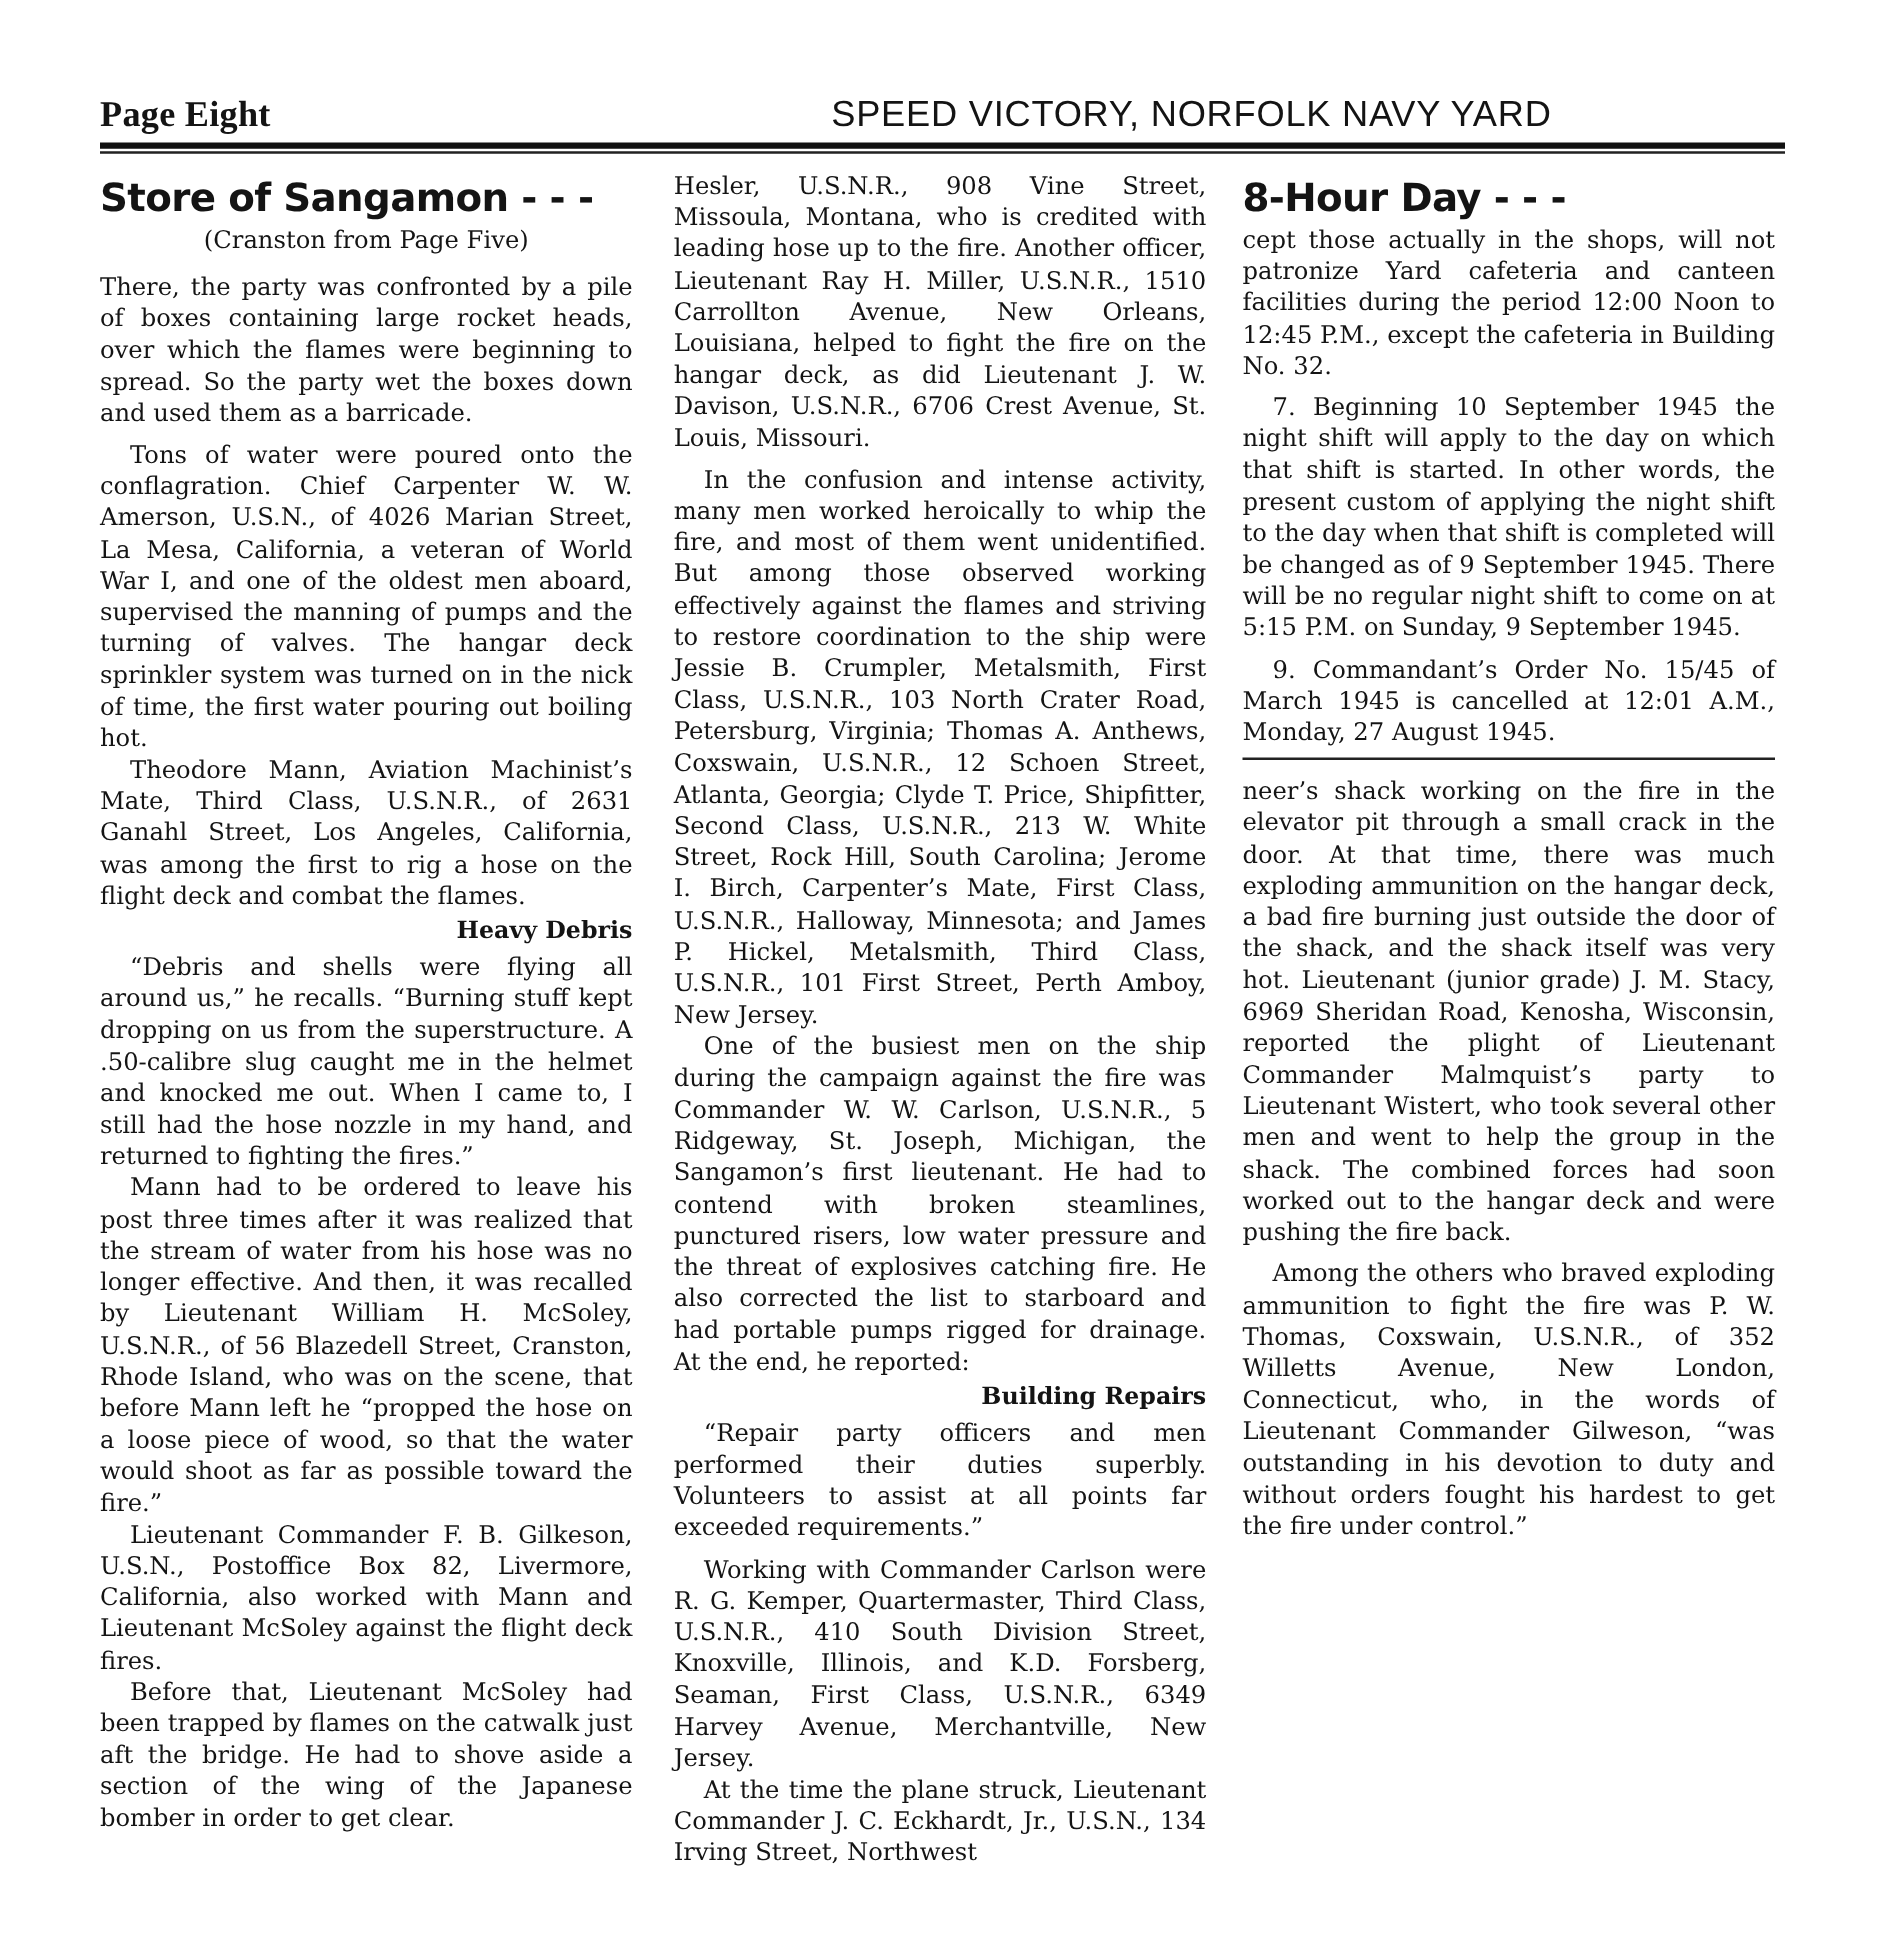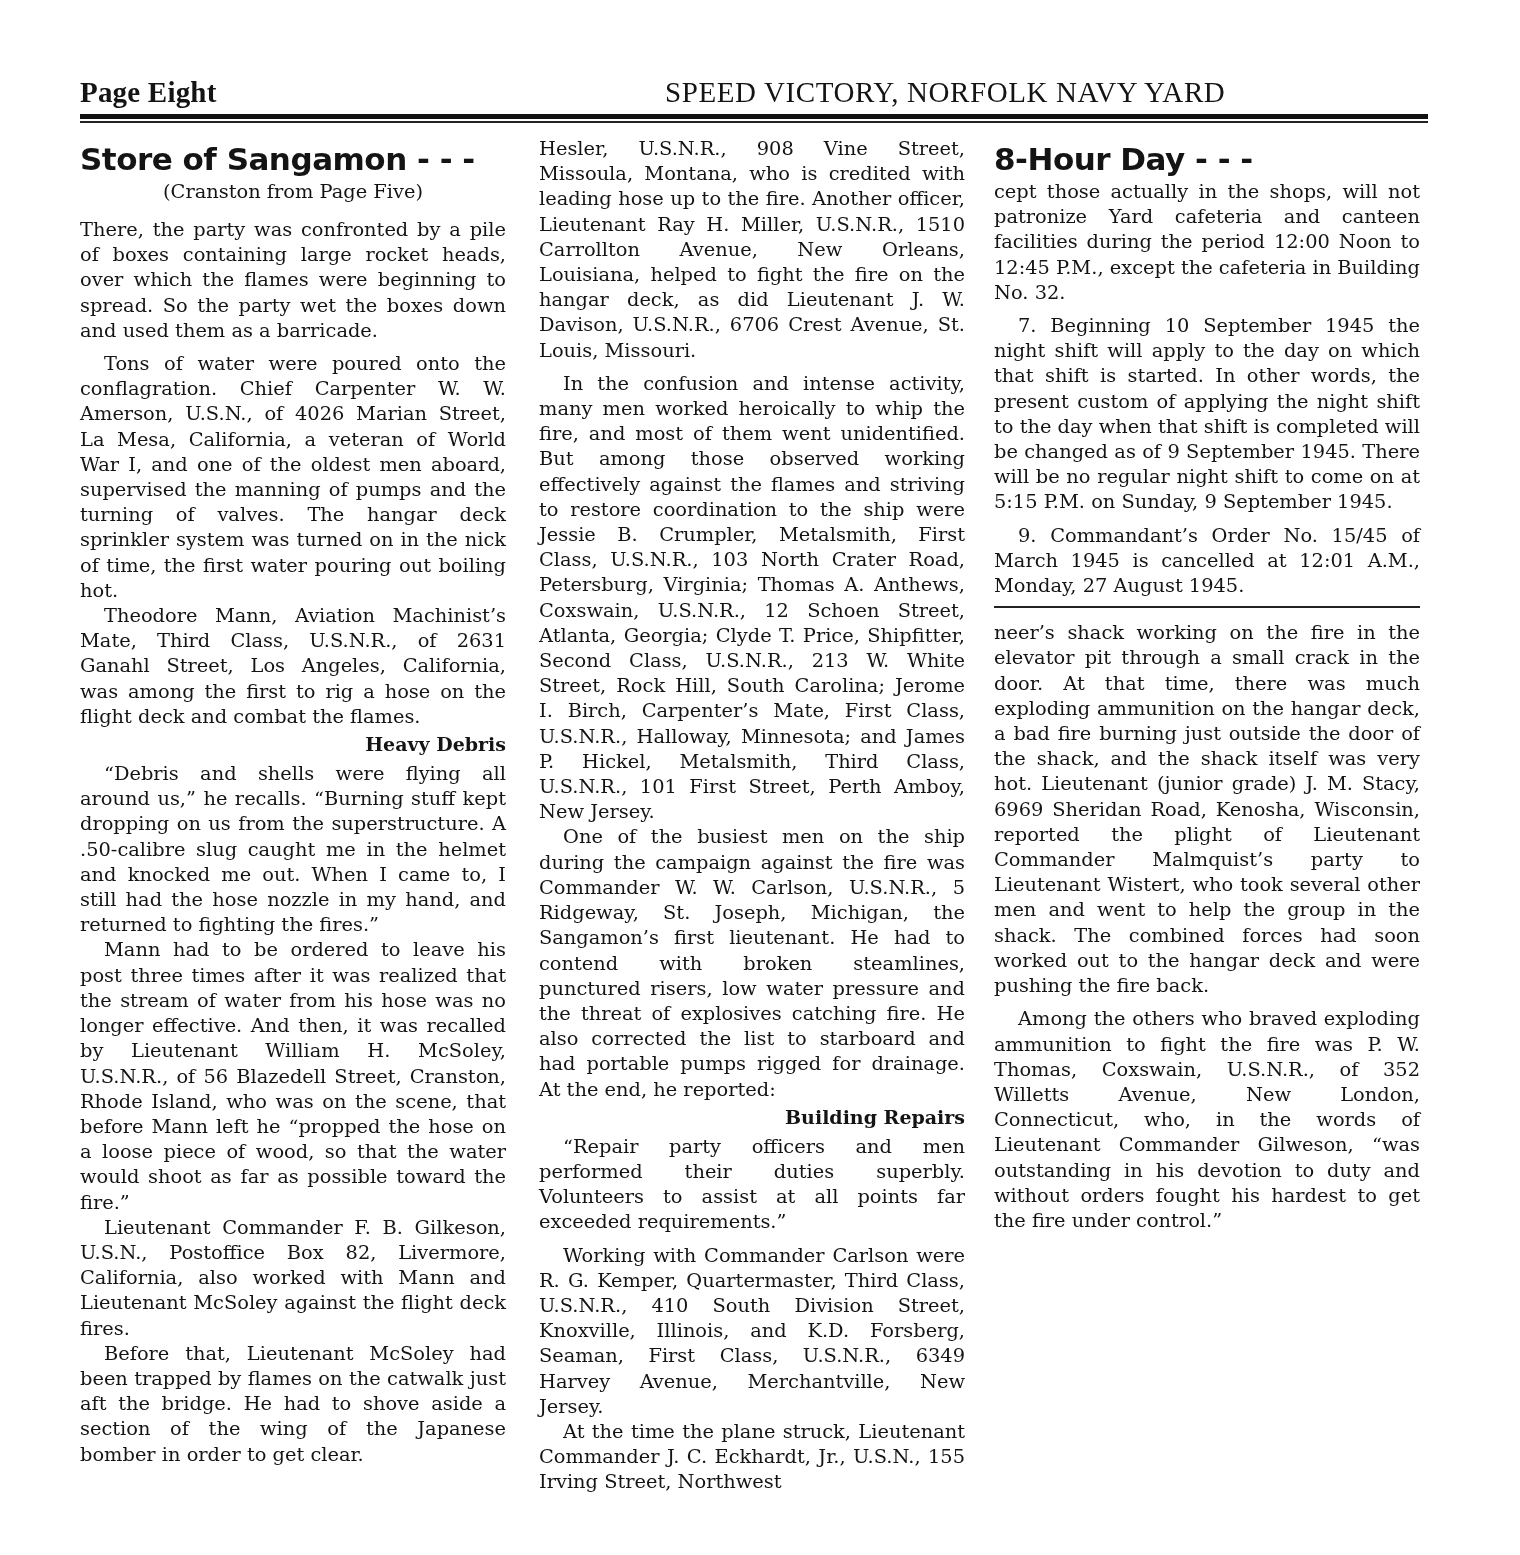--- a/index.html
+++ b/index.html
@@ -11,21 +11,21 @@
     .masthead {
       position: absolute; left: 80px; top: 76px; width: 1348px; height: 38px;
     }
     .page-label {
       position: absolute; left: 0; top: 0;
       font-family: "Liberation Serif", serif; font-size: 29px; font-weight: bold;
       letter-spacing: 0.2px;
     }
     .paper-title {
       position: absolute; left: 585px; top: 0;
-      font-family: Liberation Serif, serif; font-size: 29px; letter-spacing: 0.6px;
+      font-family: Liberation Sans, sans-serif; font-size: 29px; letter-spacing: 0.6px;
     }
     .rule-thick {
       position: absolute; left: 80px; top: 114px; width: 1348px; height: 5px; background: #111;
     }
     .rule-thin {
       position: absolute; left: 80px; top: 121px; width: 1348px; height: 1.5px; background: #222;
     }
     .col {
       position: absolute; top: 135px; width: 426px;
       font-size: 19.4px; line-height: 25.2px; text-align: justify;
@@ -71,21 +71,21 @@
   <p class="tight">Before that, Lieutenant McSoley had been trapped by flames on the catwalk just aft the bridge. He had to shove aside a section of the wing of the Japanese bomber in order to get clear.</p>
 </section>
 
 <section class="col col-2">
   <p class="noindent">Hesler, U.S.N.R., 908 Vine Street, Missoula, Montana, who is credited with leading hose up to the fire. Another officer, Lieutenant Ray H. Miller, U.S.N.R., 1510 Carrollton Avenue, New Orleans, Louisiana, helped to fight the fire on the hangar deck, as did Lieutenant J. W. Davison, U.S.N.R., 6706 Crest Avenue, St. Louis, Missouri.</p>
   <p class="tight">In the confusion and intense activity, many men worked heroically to whip the fire, and most of them went unidentified. But among those observed working effectively against the flames and striving to restore coordination to the ship were Jessie B. Crumpler, Metalsmith, First Class, U.S.N.R., 103 North Crater Road, Petersburg, Virginia; Thomas A. Anthews, Coxswain, U.S.N.R., 12 Schoen Street, Atlanta, Georgia; Clyde T. Price, Shipfitter, Second Class, U.S.N.R., 213 W. White Street, Rock Hill, South Carolina; Jerome I. Birch, Carpenter’s Mate, First Class, U.S.N.R., Halloway, Minnesota; and James P. Hickel, Metalsmith, Third Class, U.S.N.R., 101 First Street, Perth Amboy, New Jersey.</p>
   <p class="tight">One of the busiest men on the ship during the campaign against the fire was Commander W. W. Carlson, U.S.N.R., 5 Ridgeway, St. Joseph, Michigan, the Sangamon’s first lieutenant. He had to contend with broken steamlines, punctured risers, low water pressure and the threat of explosives catching fire. He also corrected the list to starboard and had portable pumps rigged for drainage. At the end, he reported:</p>
   <div class="subhead">Building Repairs</div>
   <p>“Repair party officers and men performed their duties superbly. Volunteers to assist at all points far exceeded requirements.”</p>
   <p class="tight">Working with Commander Carlson were R. G. Kemper, Quartermaster, Third Class, U.S.N.R., 410 South Division Street, Knoxville, Illinois, and K.D. Forsberg, Seaman, First Class, U.S.N.R., 6349 Harvey Avenue, Merchantville, New Jersey.</p>
-  <p class="tight">At the time the plane struck, Lieutenant Commander J. C. Eckhardt, Jr., U.S.N., 155 Irving Street, Northwest</p>
+  <p class="tight">At the time the plane struck, Lieutenant Commander J. C. Eckhardt, Jr., U.S.N., 134 Irving Street, Northwest</p>
 </section>
 
 <section class="col col-3">
   <h2 class="headline">8-Hour Day - - -</h2>
   <p class="noindent">cept those actually in the shops, will not patronize Yard cafeteria and canteen facilities during the period 12:00 Noon to 12:45 P.M., except the cafeteria in Building No. 32.</p>
   <p>7. Beginning 10 September 1945 the night shift will apply to the day on which that shift is started. In other words, the present custom of applying the night shift to the day when that shift is completed will be changed as of 9 September 1945. There will be no regular night shift to come on at 5:15 P.M. on Sunday, 9 September 1945.</p>
   <p class="tight">9. Commandant’s Order No. 15/45 of March 1945 is cancelled at 12:01 A.M., Monday, 27 August 1945.</p>
   <div class="section-rule"></div>
   <p class="noindent">neer’s shack working on the fire in the elevator pit through a small crack in the door. At that time, there was much exploding ammunition on the hangar deck, a bad fire burning just outside the door of the shack, and the shack itself was very hot. Lieutenant (junior grade) J. M. Stacy, 6969 Sheridan Road, Kenosha, Wisconsin, reported the plight of Lieutenant Commander Malmquist’s party to Lieutenant Wistert, who took several other men and went to help the group in the shack. The combined forces had soon worked out to the hangar deck and were pushing the fire back.</p>
   <p>Among the others who braved exploding ammunition to fight the fire was P. W. Thomas, Coxswain, U.S.N.R., of 352 Willetts Avenue, New London, Connecticut, who, in the words of Lieutenant Commander Gilweson, “was outstanding in his devotion to duty and without orders fought his hardest to get the fire under control.”</p>

